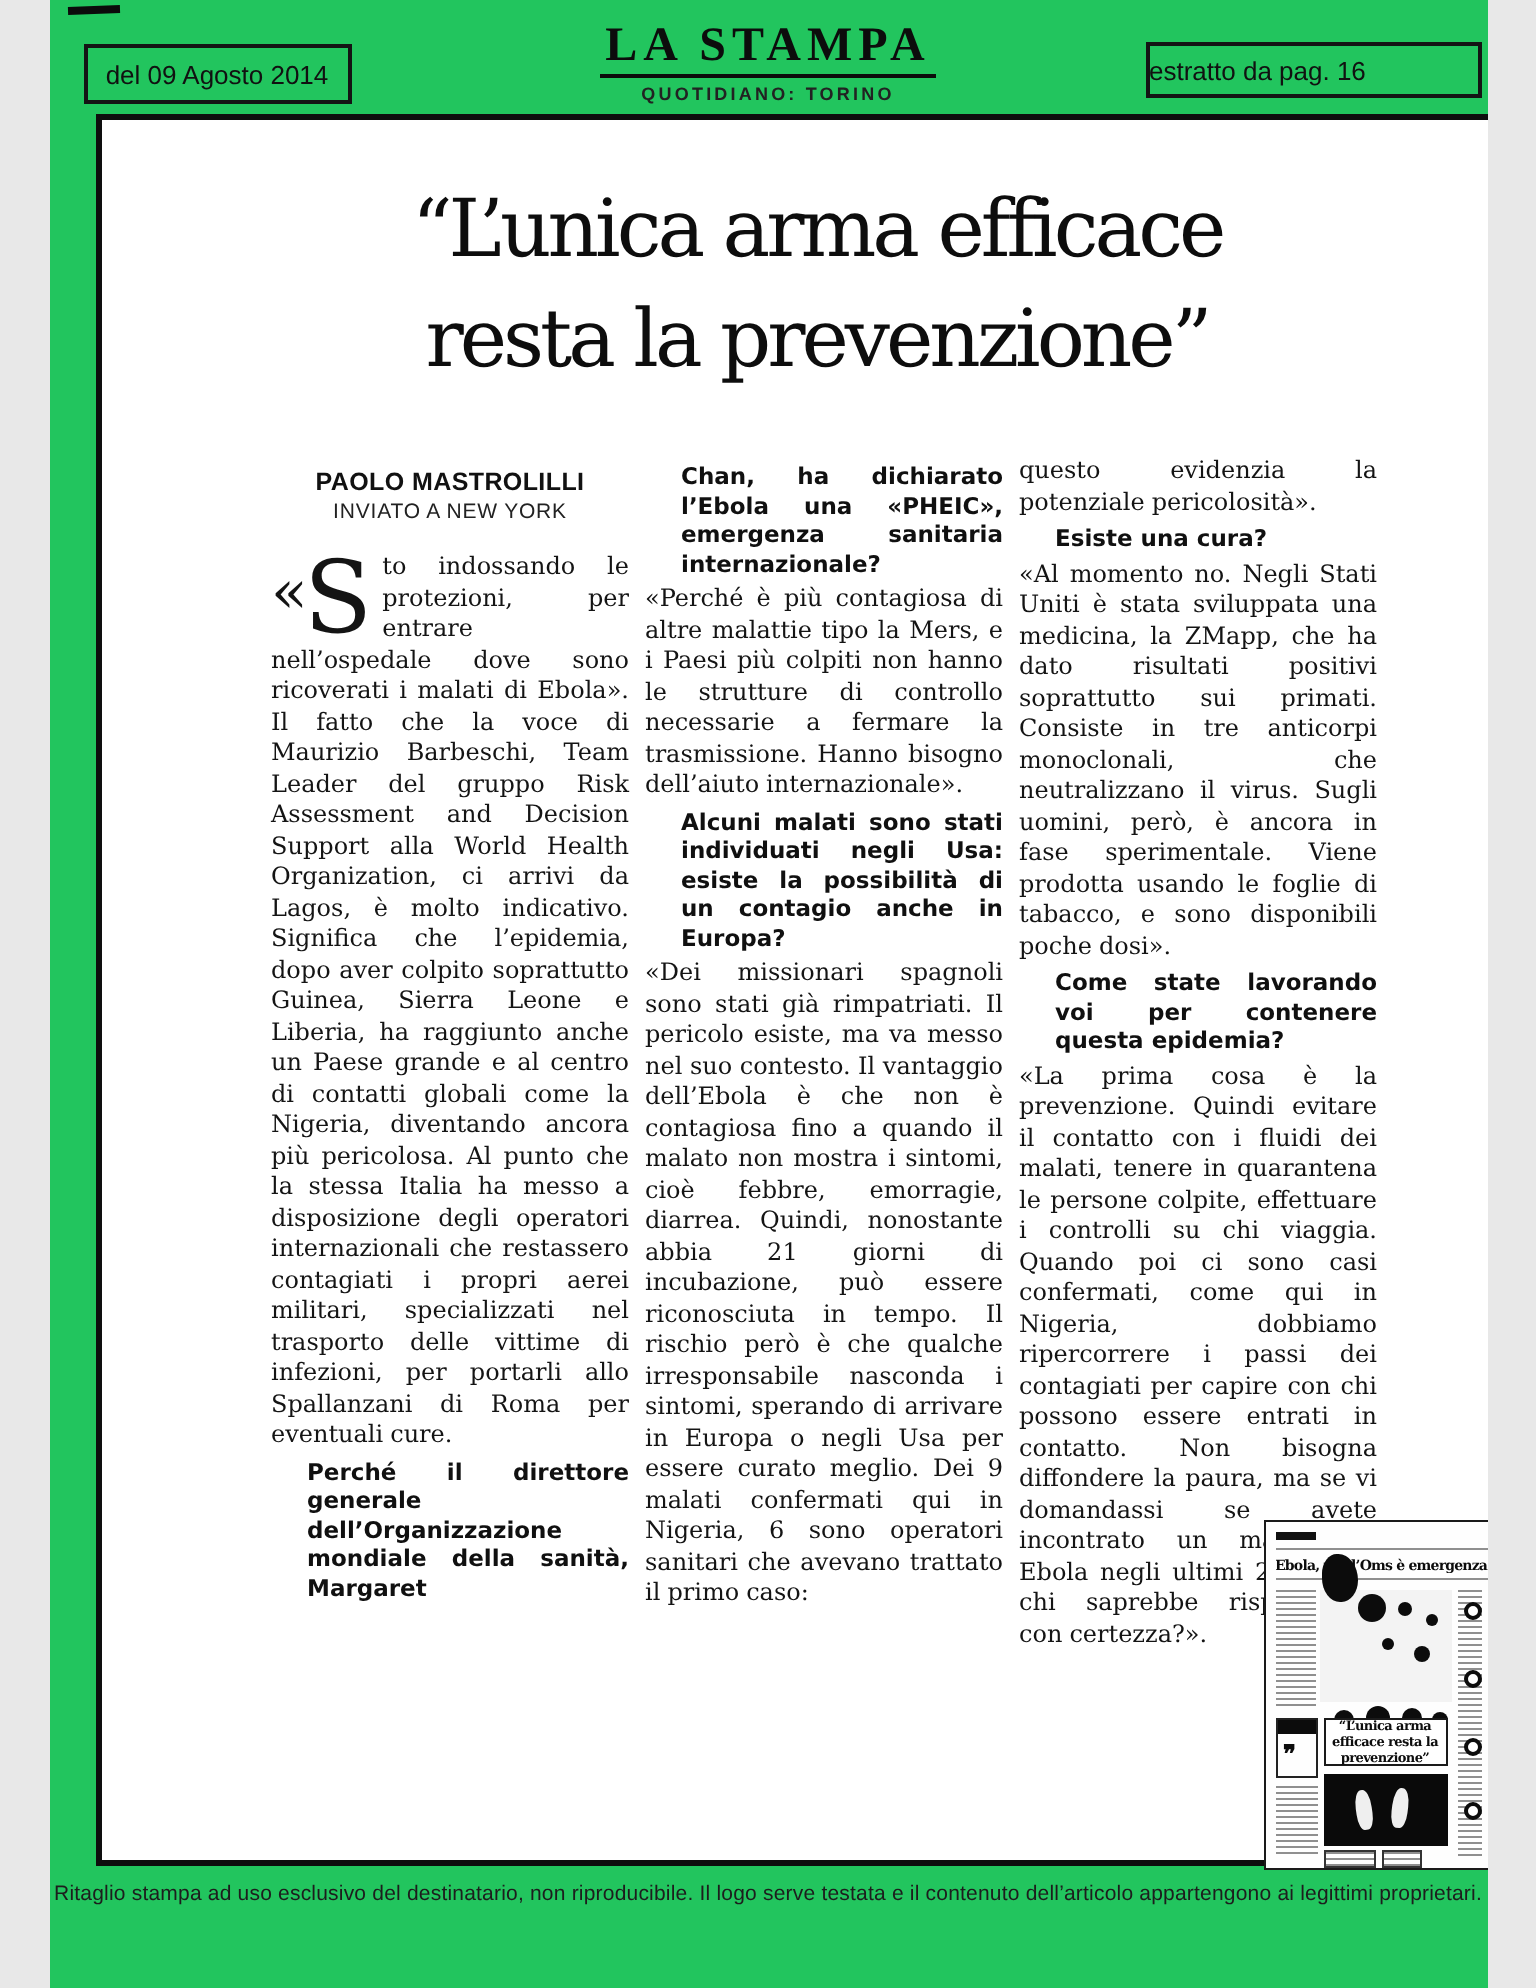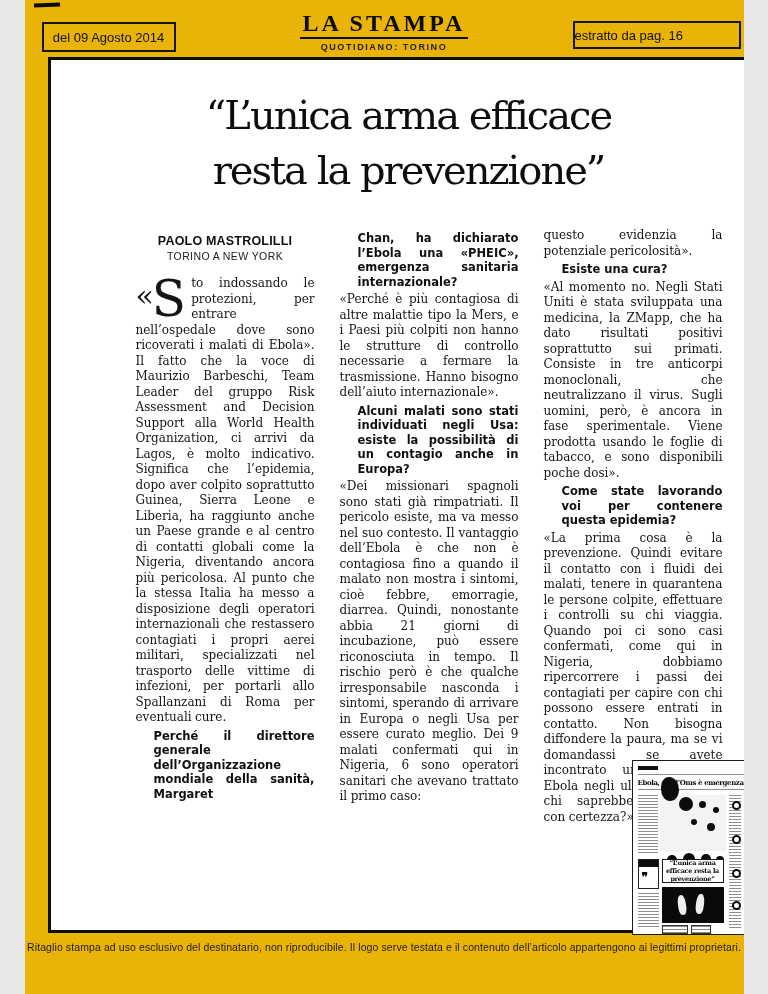--- a/index.html
+++ b/index.html
@@ -1,19 +1,19 @@
 <!DOCTYPE html>
 <html lang="it"><head>
 <meta charset="utf-8">
 <style>
   * { margin:0; padding:0; box-sizing:border-box; }
   html,body { background:#e8e8e8; }
   .page {
     position:relative; width:719px; height:994px; margin:0 auto;
-    background:#eab308; overflow:hidden; color:#131313;
+    background:#22c55e; overflow:hidden; color:#131313;
     font-family:"Liberation Sans", sans-serif;
   }
   
   .scan-artifact { position:absolute; left:9px; top:3px; width:26px; height:4px;
     background:#0b0b0b; transform:rotate(-2deg); }
   .date-box {
     position:absolute; left:17px; top:22px; width:134px; height:30px;
     border:2px solid #141414; display:flex; align-items:center; justify-content:center;
     font-size:13px; color:#111;
   }
@@ -33,21 +33,21 @@
   .main-box {
     position:absolute; left:23px; top:57px; width:722px; height:876px;
     border:3px solid #0e0e0e; background:#fff;
   }
   .headline { position:absolute; left:0; right:0; top:28px; text-align:center;
     font-family:"DejaVu Serif", serif; font-weight:400; color:#0d0d0d;
     font-size:40px; line-height:55px; letter-spacing:-2px; }
   .subhead { position:absolute; left:0; right:0; top:132px; text-align:center;
     font-family:"DejaVu Serif", serif; font-size:20px; letter-spacing:-0.3px; color:#101010; }
   
-  .cols { position:absolute; left:85px; top:168px; width:558px; display:flex; gap:25px; }
+  .cols { position:absolute; left:85px; top:168px; width:558px; display:flex; gap:8px; }
   .col { width:179px; flex:0 0 179px; }
   .byline { text-align:center; margin:6px 0 14px 0; }
   .byline-name { font-size:12.5px; font-weight:700; letter-spacing:0.2px; color:#111; }
   .byline-role { font-size:10.5px; letter-spacing:0.4px; color:#222; margin-top:2px; }
   .body-p {
     font-family:"DejaVu Serif", serif; font-size:12px; line-height:15.5px;
     text-align:justify; color:#141414; hyphens:auto; word-spacing:-0.3px;
   }
   .dropcap { float:left; margin:2px 5px 0 0; white-space:nowrap; }
   .dc-quote { font-family:"DejaVu Serif", serif; font-size:30px; line-height:30px;
@@ -130,21 +130,21 @@
       <div>“L’unica arma efficace</div>
       <div>resta la prevenzione”</div>
     </div>
 
 
     <div class="cols">
 
       <div class="col">
         <div class="byline">
           <div class="byline-name">PAOLO MASTROLILLI</div>
-          <div class="byline-role">TORINO A NEW YORK</div>
+          <div class="byline-role">INVIATO A NEW YORK</div>
         </div>
         <p class="body-p">
           <span class="dropcap"><span class="dc-quote">«</span><span class="dc-letter">S</span></span><span>to indossando le protezioni, per entrare nell’ospedale dove sono ricoverati i malati di Ebola». Il fatto che la voce di Maurizio Barbeschi, Team Leader del gruppo Risk Assessment and Decision Support alla World Health Organization, ci arrivi da Lagos, è molto indicativo. Significa che l’epidemia, dopo aver colpito soprattutto Guinea, Sierra Leone e Liberia, ha raggiunto anche un Paese grande e al centro di contatti globali come la Nigeria, diventando ancora più pericolosa. Al punto che la stessa Italia ha messo a disposizione degli operatori internazionali che restassero contagiati i propri aerei militari, specializzati nel trasporto delle vittime di infezioni, per portarli allo Spallanzani di Roma per eventuali cure.</span>
         </p>
         <p class="q sp">Perché il direttore generale dell’Organizzazione mondiale della sanità, Margaret</p>
       </div>
 
       <div class="col">
         <p class="q">Chan, ha dichiarato l’Ebola una «PHEIC», emergenza sanitaria internazionale?</p>
         <p class="body-p">«Perché è più contagiosa di altre malattie tipo la Mers, e i Paesi più colpiti non hanno le strutture di controllo necessarie a fermare la trasmissione. Hanno bisogno dell’aiuto internazionale».</p>

